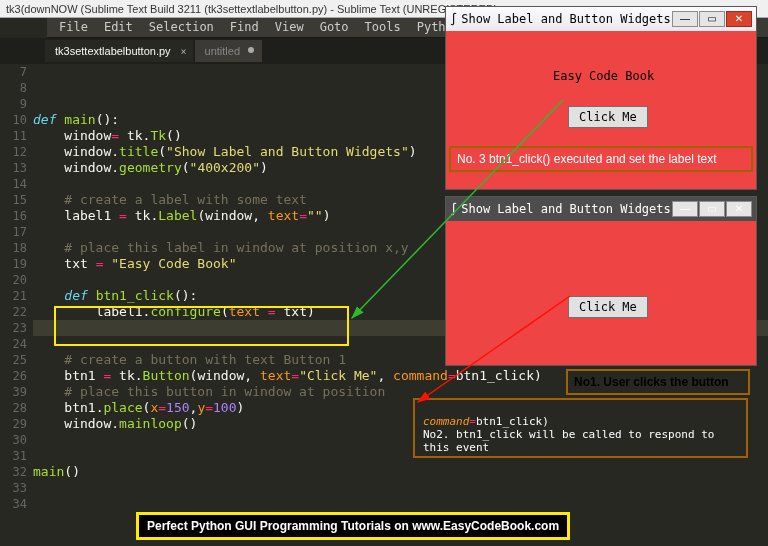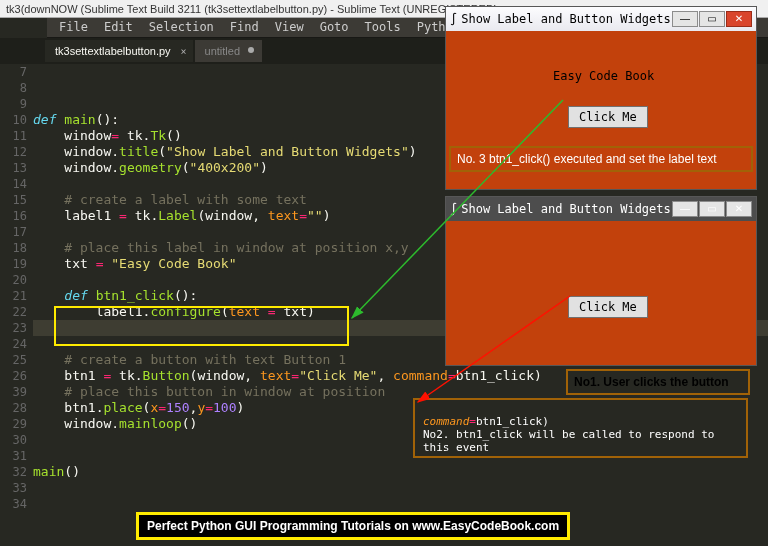--- a/index.html
+++ b/index.html
@@ -38,21 +38,21 @@
   .hl-current { background:#3e3d32; }
   .sel-yellow { position:absolute; border:2px solid #ffeb00; pointer-events:none;}
 
   
   .popup { position:absolute; background:#f0f0f0; border:1px solid #575757; font-family:"MS Sans Serif","Segoe UI",sans-serif;}
   .popup .titlebar { height:24px; background:linear-gradient(#fcfcfe,#e9e9ef); display:flex; align-items:center; padding:0 4px; font-size:12px;}
   .popup .titlebar .feather { color:#000; margin-right:4px;}
   .popup .titlebar .btns { margin-left:auto; display:flex;}
   .popup .titlebar .btns div { width:26px; height:16px; background:#e5e5e5; border:1px solid #8c8c8c; margin-left:1px; text-align:center; font:10px sans-serif; line-height:14px;}
   .popup .titlebar .btns div.close { background:#d9452c; color:#fff; border-color:#9a2c18;}
-  .popup .body { background:#c2410c; height:calc(100% - 24px); position:relative; font-size:12px;text-decoration:underline;}
+  .popup .body { background:#ef4444; height:calc(100% - 24px); position:relative; font-size:12px;text-decoration:underline;}
   .popup .lbl { position:absolute; }
   .popup .btn { position:absolute; background:#e1e1e1; border:1px solid #707070; padding:3px 10px; cursor:pointer; font-size:12px;}
 
   
   svg.ov { position:absolute; left:0; top:0; pointer-events:none;}
 
   .caption { position:absolute; border:3px solid #ffeb00; background:#000; color:#fff; font:bold 12px Arial,sans-serif; padding:4px 8px;}
   .anno    { position:absolute; color:#fff; font:11px Arial,sans-serif;}
   .anno.red{ border:2px solid #a16207; padding:4px 6px;}
 </style>

